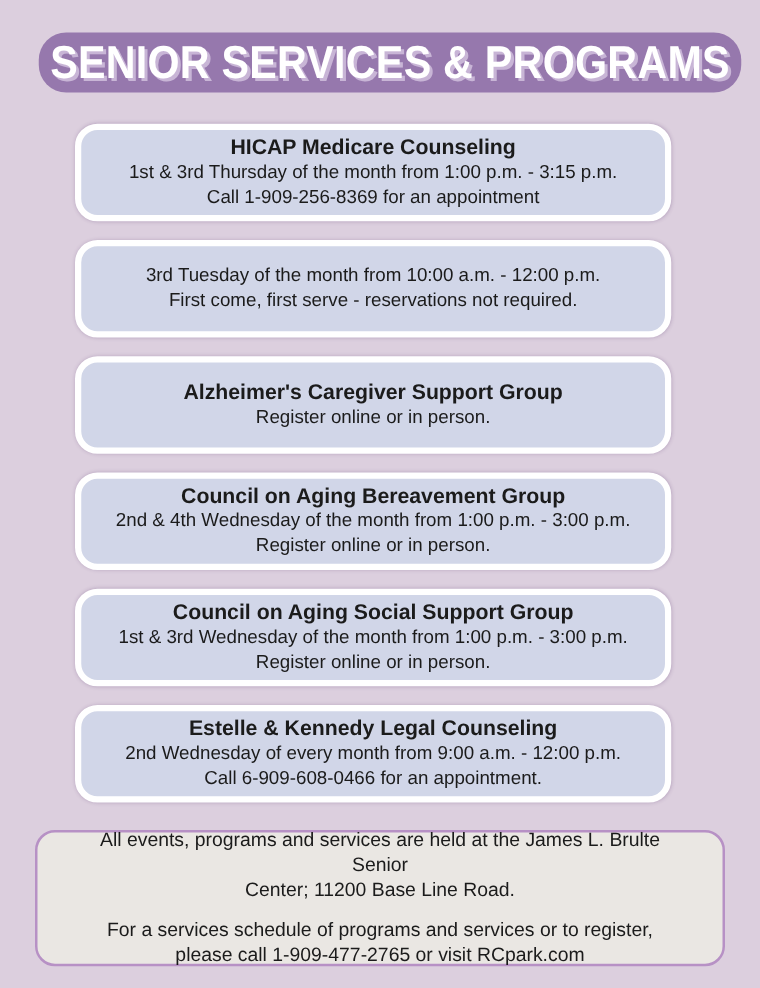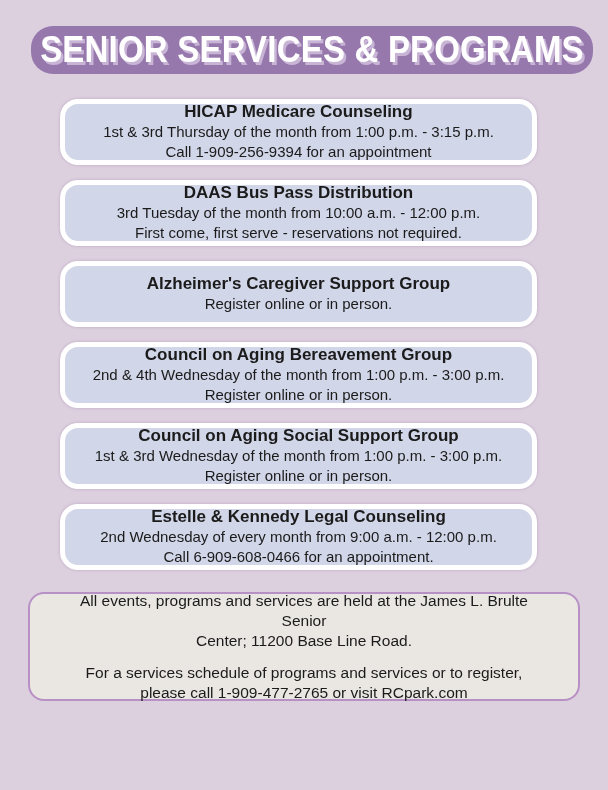--- a/index.html
+++ b/index.html
@@ -46,21 +46,21 @@
     text-shadow: 2.5px 2.5px 0 rgba(227, 214, 236, 0.65);
   }
   .cards {
     width: 477px;
     margin: 25px 0 0 60px;
     display: flex;
     flex-direction: column;
     gap: 15px;
   }
   .card {
-    height: 66px;
+    height: 78px;
     background: var(--card-bg);
     border: 5px solid var(--card-border);
     border-radius: 18px;
     box-shadow: 0 0 3px rgba(110, 80, 130, 0.30);
     text-align: center;
     padding: 4px 8px;
     display: flex;
     flex-direction: column;
     justify-content: center;
   }
@@ -100,25 +100,24 @@
 
 <div class="header-bar">
   <span class="header-title">SENIOR SERVICES &amp; PROGRAMS</span>
 </div>
 
 <div class="cards">
 
   <section class="card">
     <h2 class="card-title">HICAP Medicare Counseling</h2>
     <p class="card-line">1st &amp; 3rd Thursday of the month from 1:00 p.m. - 3:15 p.m.</p>
-    <p class="card-line">Call 1-909-256-9394 for an appointment</p>
+    <p class="card-line">Call 1-909-256-8369 for an appointment</p>
   </section>
 
   <section class="card">
-    <h2 class="card-title">DAAS Bus Pass Distribution</h2>
     <p class="card-line">3rd Tuesday of the month from 10:00 a.m. - 12:00 p.m.</p>
     <p class="card-line">First come, first serve - reservations not required.</p>
   </section>
 
   <section class="card">
     <h2 class="card-title">Alzheimer's Caregiver Support Group</h2>
     <p class="card-line">Register online or in person.</p>
   </section>
 
   <section class="card">

